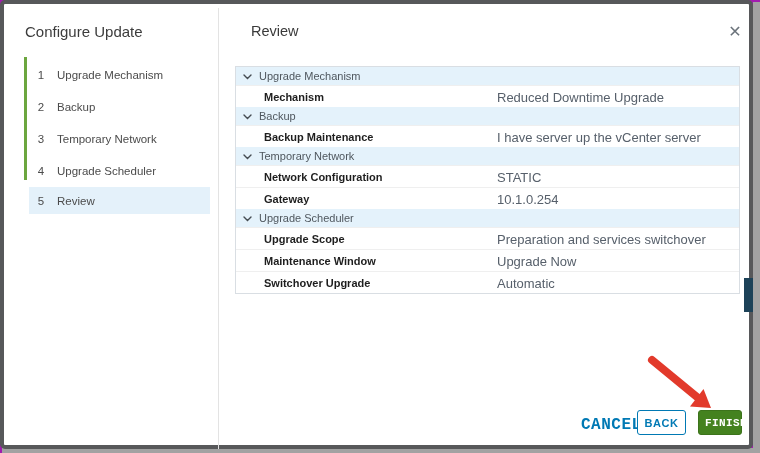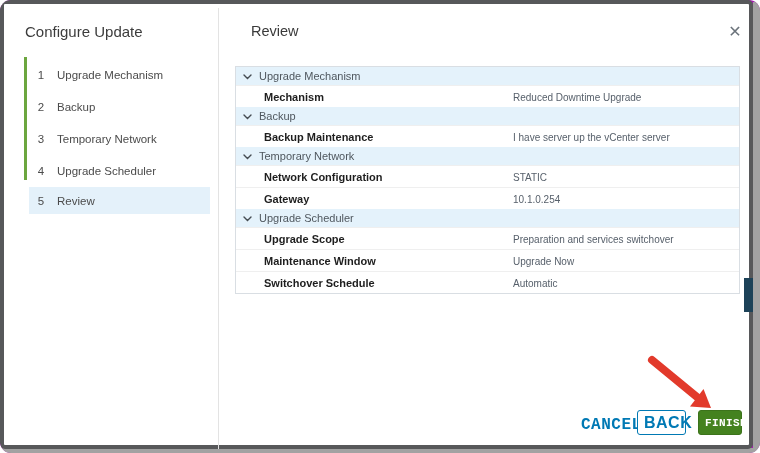--- a/index.html
+++ b/index.html
@@ -1,18 +1,18 @@
 <!DOCTYPE html>
 <html><head>
 <meta charset="utf-8">
 <style>
   html,body{margin:0;padding:0;background:#fff;}
   .stage{
     position:relative;width:760px;height:453px;overflow:hidden;
-    font-family:"Liberation Sans",sans-serif;background:#a21caf;border-radius:11px;
+    font-family:"Liberation Sans",sans-serif;background:#a21caf;
     -webkit-font-smoothing:antialiased;
   }
   
   .dialog{
     position:absolute;left:0;top:0;width:753px;height:449px;
     box-sizing:border-box;border:4px solid #57585A;border-radius:5px;
     background:#fff;
   }
   .shadow-right{position:absolute;left:753px;top:2px;width:7px;height:451px;background:#A2A2A2;}
   .shadow-bottom{position:absolute;left:2px;top:448px;width:756px;height:5px;background:#A2A2A2;}
@@ -51,34 +51,34 @@
   .sec-header .chev{flex:none;width:9px;height:6px;margin:1px 7px 0 1px;}
   .sec-header .sec-title{font-size:11px;color:#4F575E;}
   .trow{
     position:relative;height:22px;border-top:1px solid #EFEFEF;box-sizing:border-box;
   }
   .trow .k{
     position:absolute;left:28px;top:50%;transform:translateY(-50%);
     font-size:11px;font-weight:bold;color:#1E1E1E;white-space:nowrap;
   }
   .trow .v{
-    position:absolute;left:277px;top:50%;transform:translateY(-50%);
-    font-size:10px;color:#57606B;white-space:nowrap;
+    position:absolute;left:261px;top:50%;transform:translateY(-50%);
+    font-size:13px;color:#57606B;white-space:nowrap;
   }
 
   
   .btn-cancel{
     position:absolute;left:577px;top:412px;background:none;border:none;padding:0;
     font-family:Liberation Mono, monospace;font-size:16px;font-weight:bold;
     letter-spacing:.5px;color:#0079B4;cursor:pointer;
   }
   .btn-back{
     position:absolute;left:633px;top:406px;width:49px;height:25px;
     box-sizing:border-box;background:#fff;border:1px solid #0079B4;border-radius:3px;
-    font-family:"Liberation Sans",sans-serif;font-size:16px;font-weight:bold;
+    font-family:"Liberation Sans",sans-serif;font-size:11px;font-weight:bold;
     letter-spacing:.5px;color:#0079B4;cursor:pointer;
   }
   .btn-finish{
     position:absolute;left:694px;top:406px;width:44px;height:25px;
     box-sizing:border-box;background:#44821F;border:1px solid #3C731B;border-radius:3px;
     font-family:Liberation Mono, monospace;font-size:11px;font-weight:bold;
     letter-spacing:.4px;color:#fff;cursor:pointer;
   }
   .annot-arrow{position:absolute;left:638px;top:350px;z-index:8;pointer-events:none;}
 </style>
@@ -167,21 +167,21 @@
       </div>
       <div class="trow">
         <span class="k">Upgrade Scope</span>
         <span class="v">Preparation and services switchover</span>
       </div>
       <div class="trow">
         <span class="k">Maintenance Window</span>
         <span class="v">Upgrade Now</span>
       </div>
       <div class="trow">
-        <span class="k">Switchover Schedule</span>
+        <span class="k">Switchover Upgrade</span>
         <span class="v">Automatic</span>
       </div>
     </div>
 
     <button class="btn-cancel">CANCEL</button>
     <button class="btn-back">BACK</button>
     <button class="btn-finish">FINISH</button>
   </div>
 
   <svg class="annot-arrow" width="84" height="64" viewBox="0 0 84 64">

